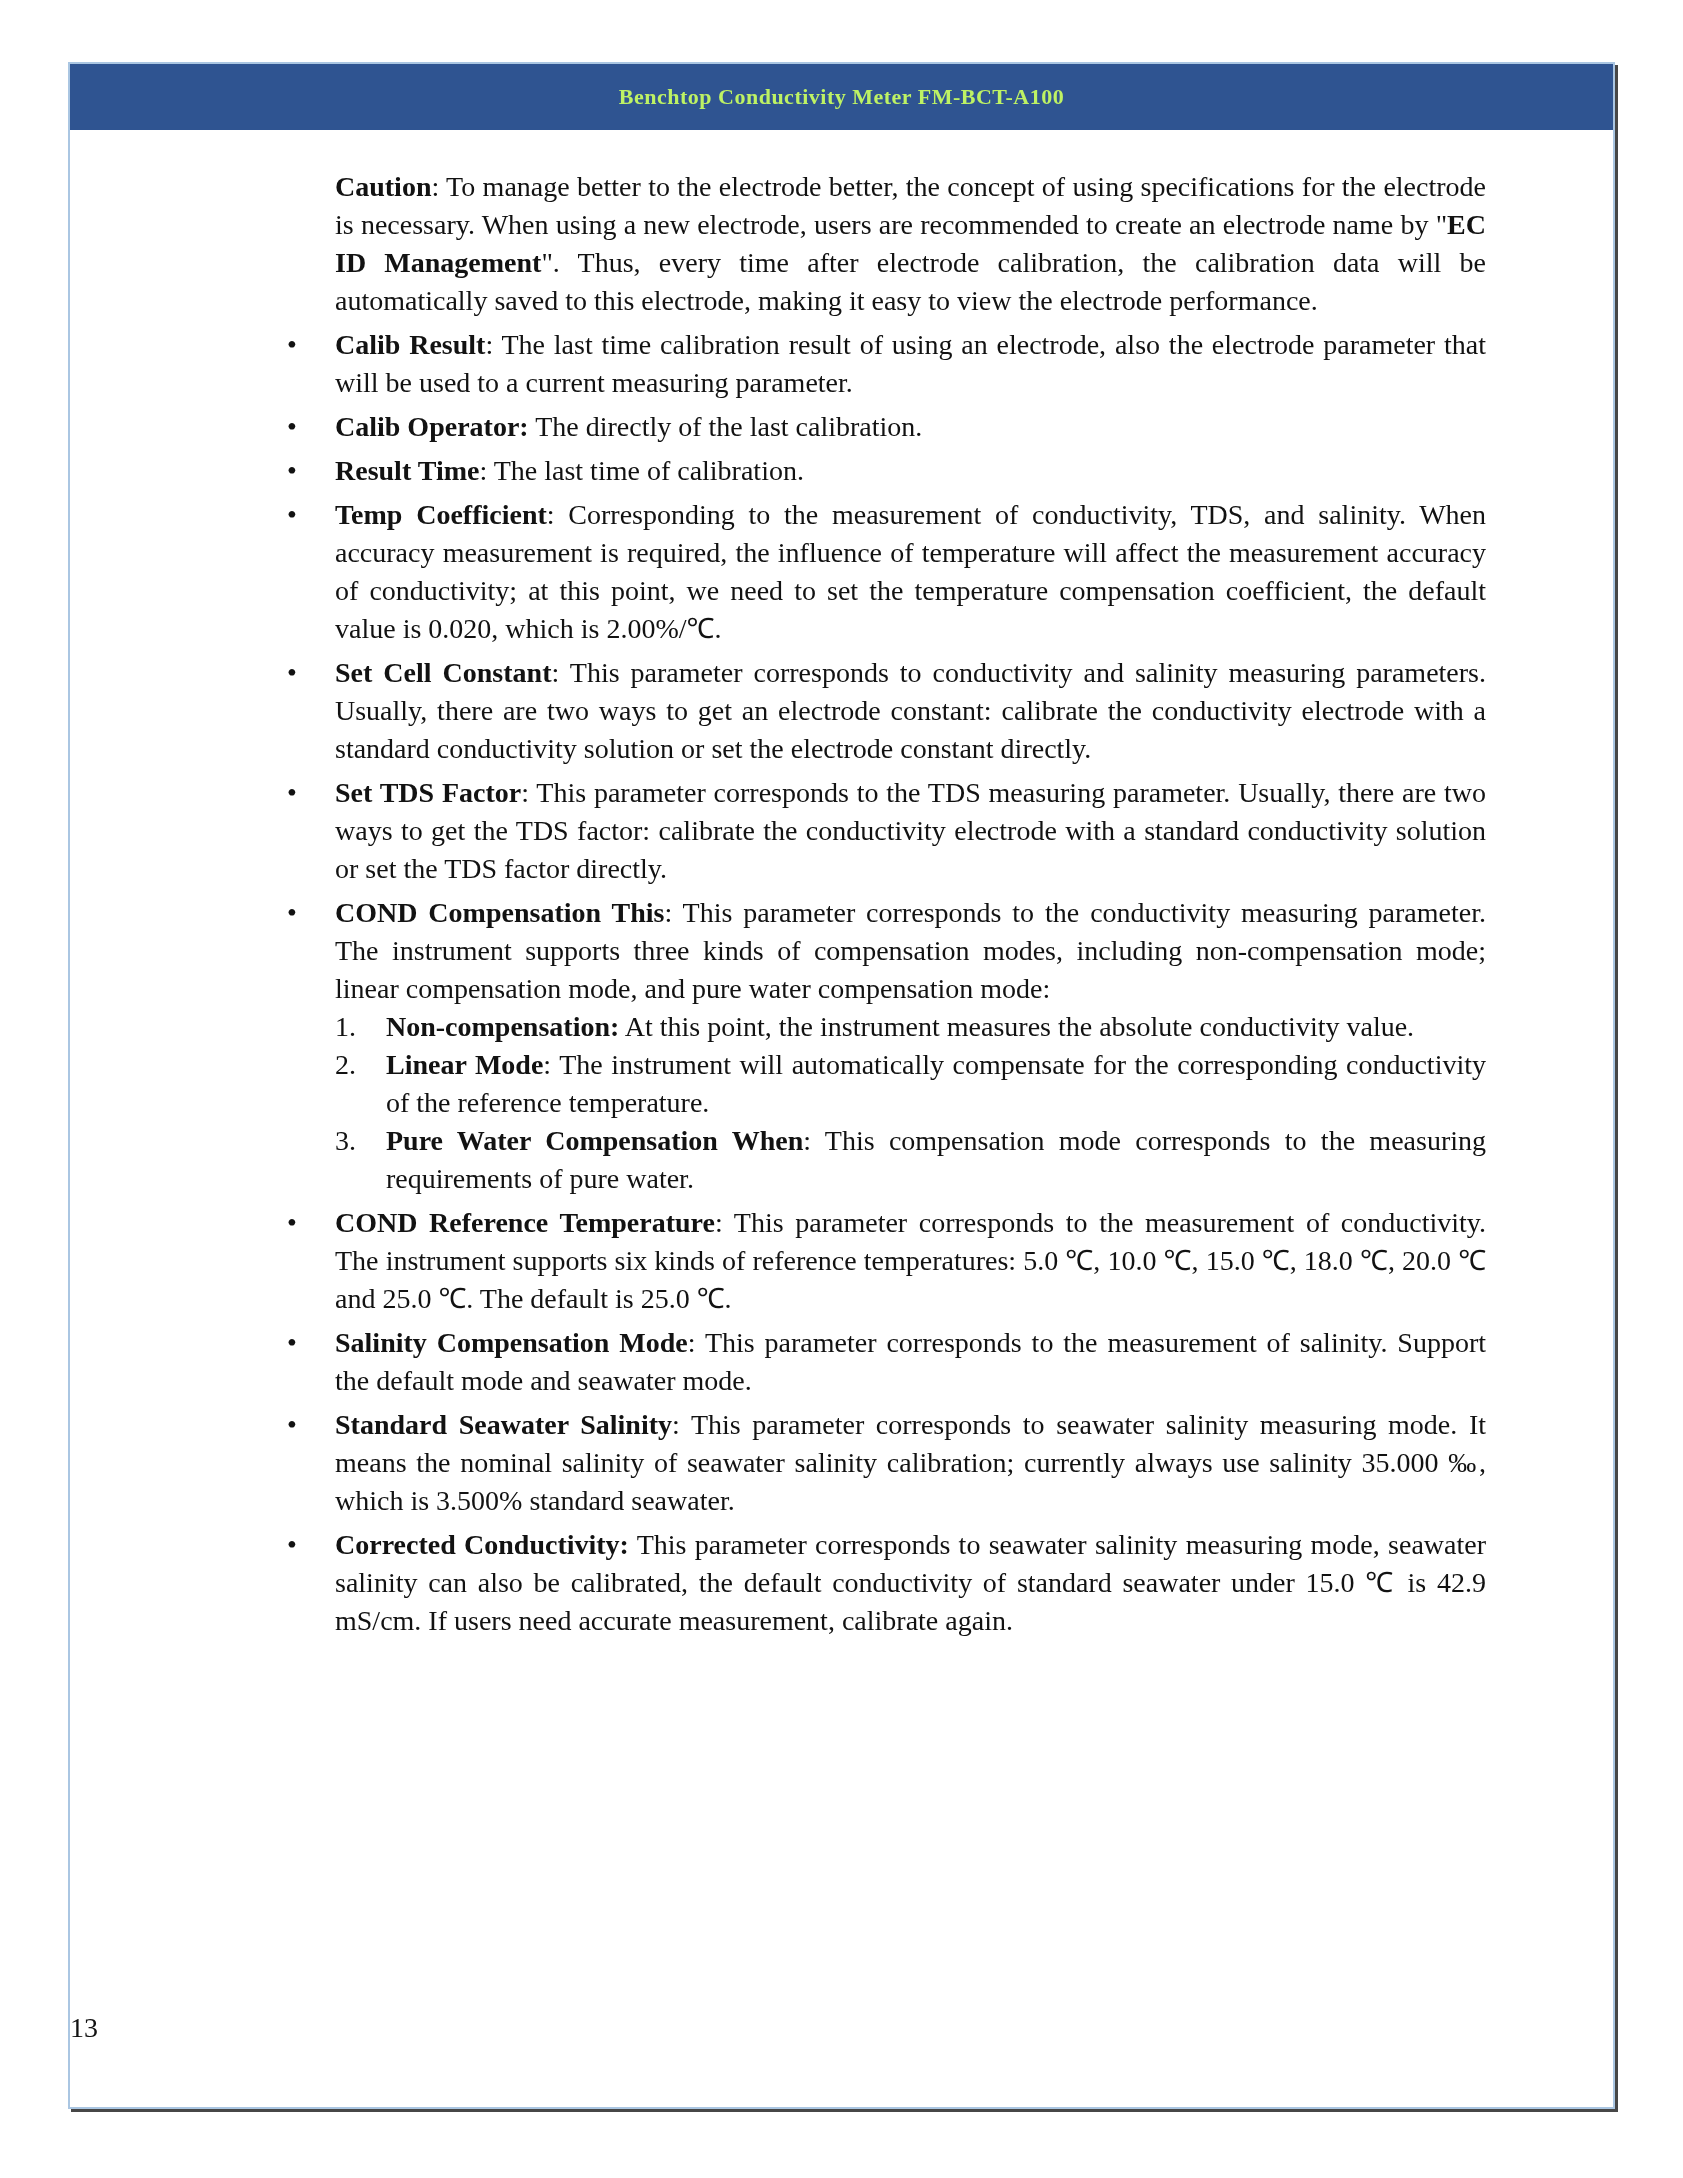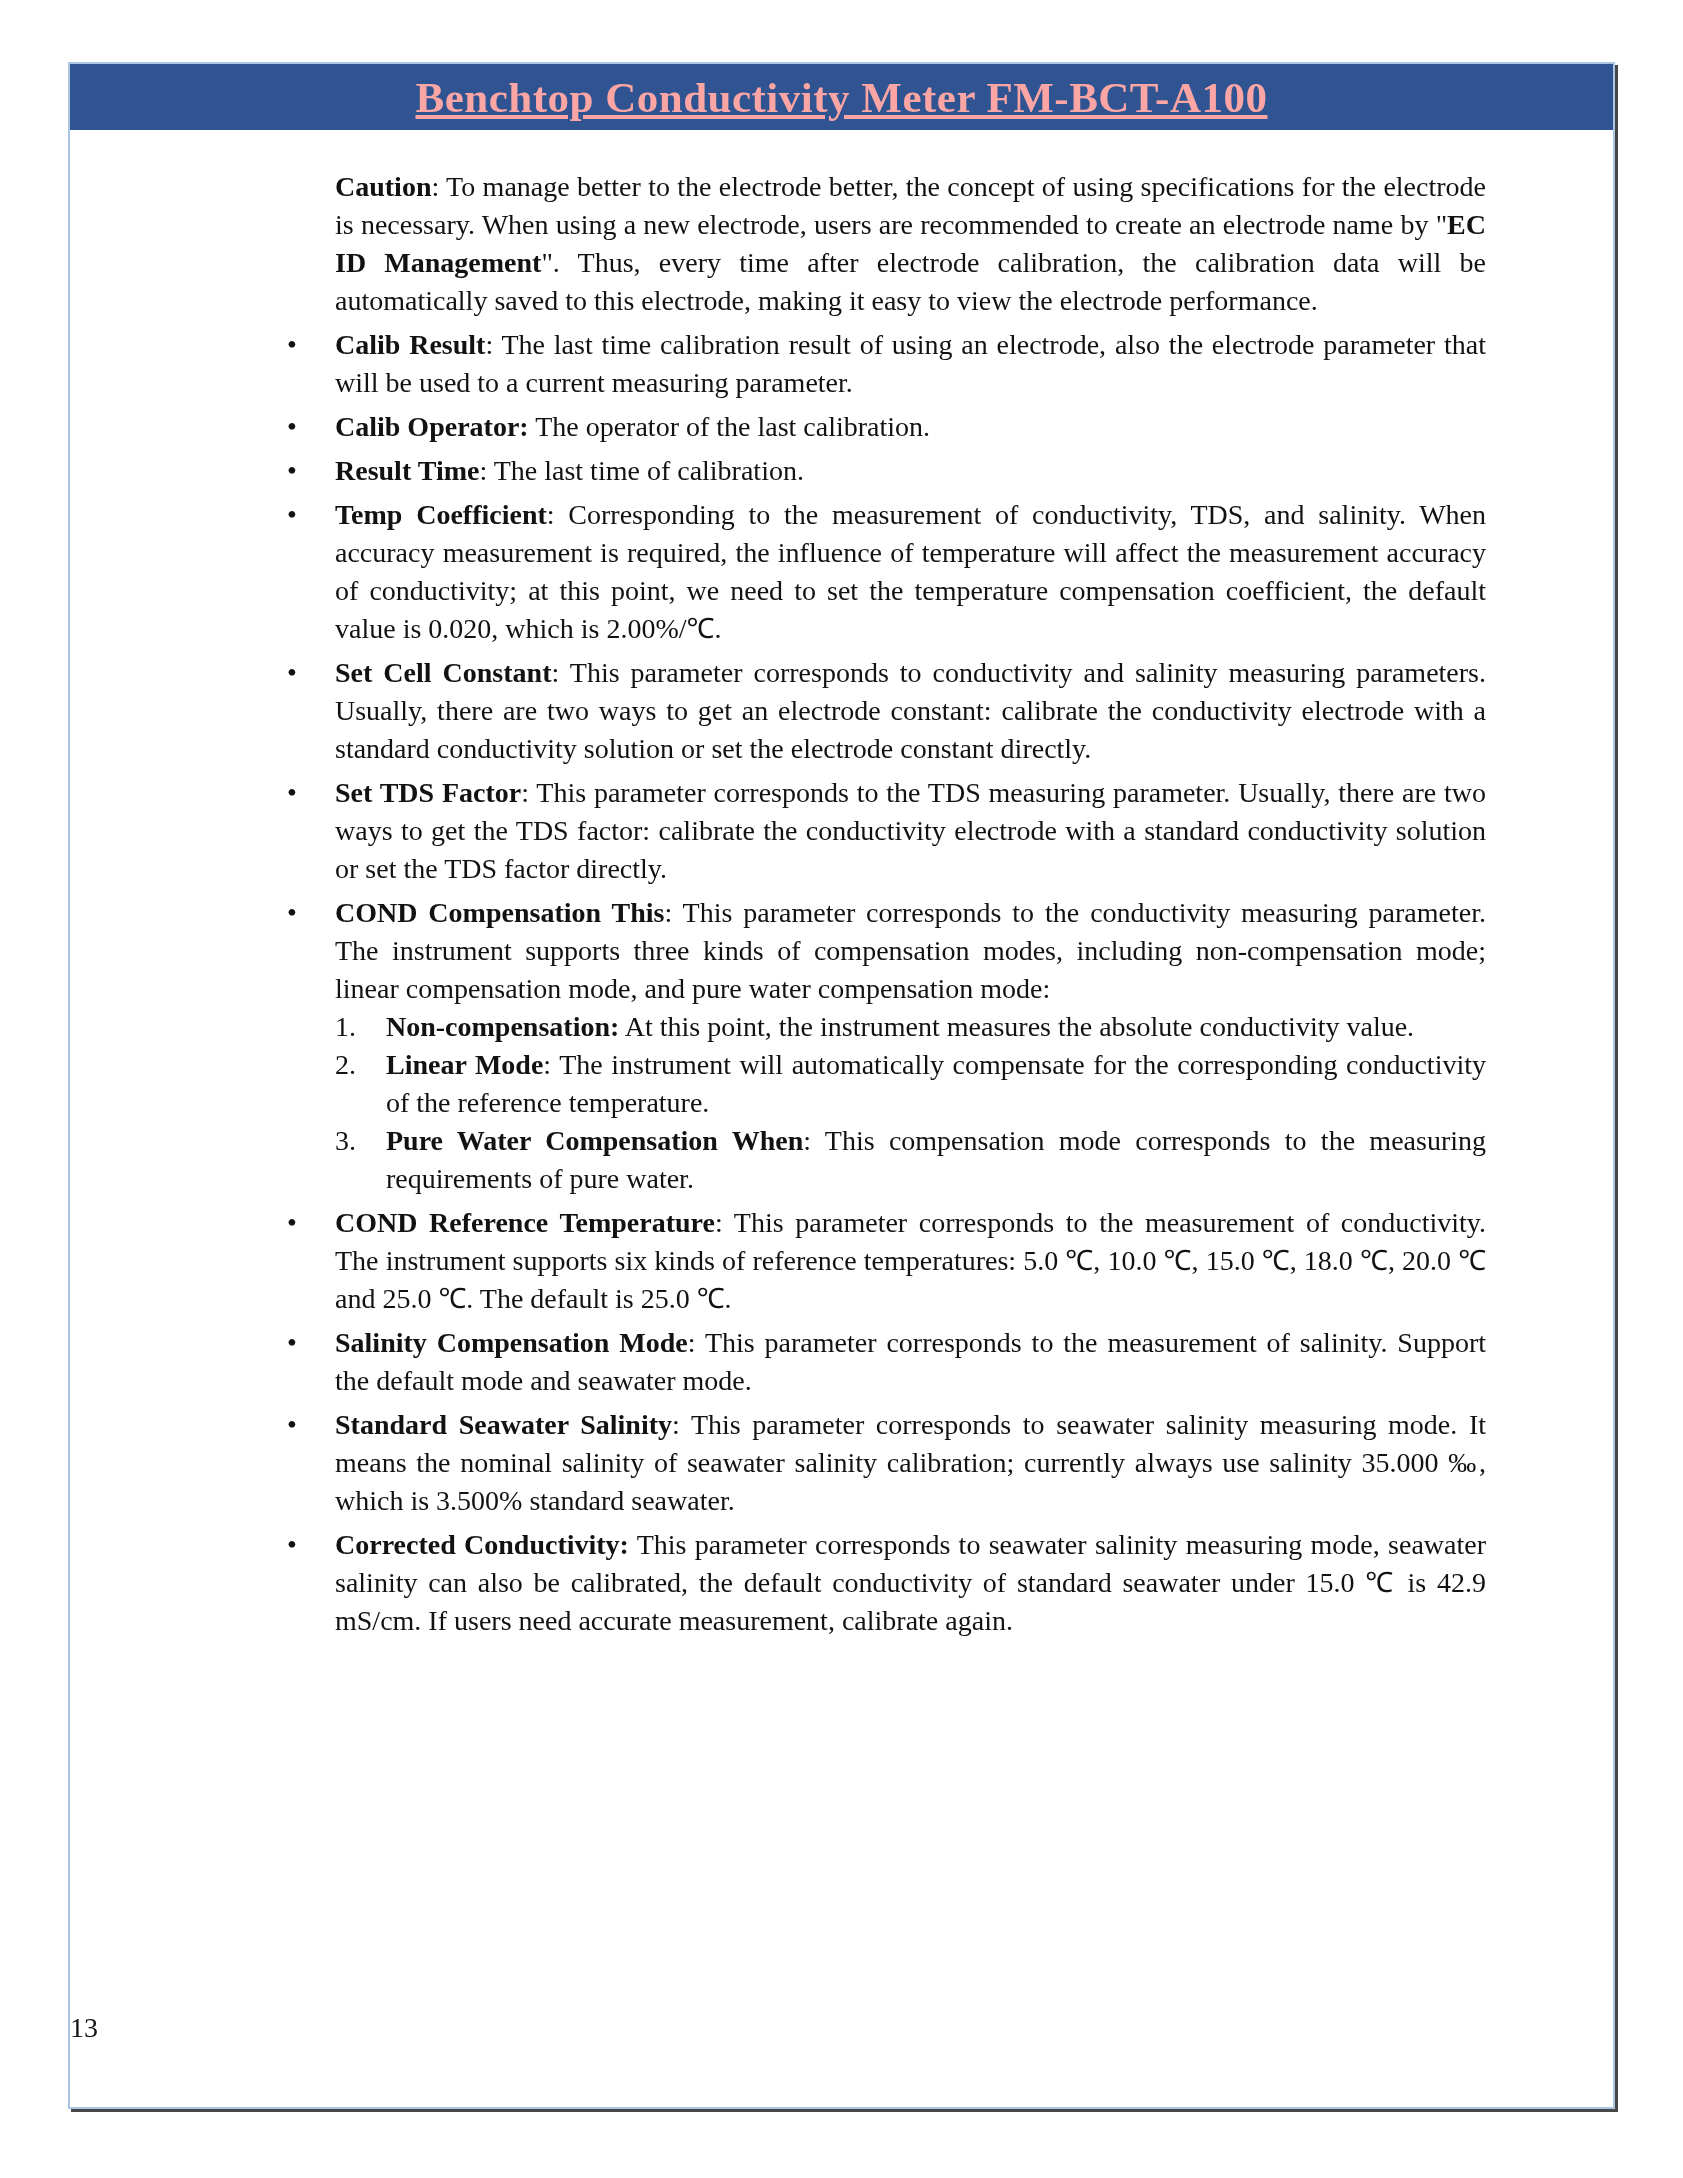--- a/index.html
+++ b/index.html
@@ -9,21 +9,21 @@
   }
   .page{
     position:absolute;left:68px;top:62px;width:1547px;height:2047px;
     background:#ffffff;border:2px solid #aac6e2;box-shadow:3px 3px 0 #474747;
     box-sizing:border-box;
   }
   .header-bar{
     height:66px;background:#2f5491;display:flex;align-items:center;justify-content:center;
   }
   .header-bar .title{
-    color:#fca5a5;font-weight:bold;font-size:43px;letter-spacing:0.5px;text-decoration:underline;
+    color:#bef264;font-weight:bold;font-size:22px;letter-spacing:0.5px;
   }
   .content{
     padding:38px 127px 0 217px;
     font-size:28px;line-height:38px;text-align:justify;
   }
   .para{margin:0 0 6px 48px;}
   .b{font-weight:bold;}
   .item{display:flex;margin:0 0 6px 0;}
   .item .marker{flex:0 0 48px;}
   .item .itembody{flex:1;text-align:justify;}
@@ -48,21 +48,21 @@
 
     <p class="para"><span class="b">Caution</span><span>: To manage better to the electrode better, the concept of using specifications for the electrode is necessary. When using a new electrode, users are recommended to create an electrode name by "</span><span class="b">EC ID Management</span><span>". Thus, every time after electrode calibration, the calibration data will be automatically saved to this electrode, making it easy to view the electrode performance.</span></p>
 
     <div class="item">
       <span class="marker">•</span>
       <span class="itembody"><span class="b">Calib Result</span><span>: The last time calibration result of using an electrode, also the electrode parameter that will be used to a current measuring parameter.</span></span>
     </div>
 
     <div class="item">
       <span class="marker">•</span>
-      <span class="itembody"><span class="b">Calib Operator:</span><span> The operator of the last calibration.</span></span>
+      <span class="itembody"><span class="b">Calib Operator:</span><span> The directly of the last calibration.</span></span>
     </div>
 
     <div class="item">
       <span class="marker">•</span>
       <span class="itembody"><span class="b">Result Time</span><span>: The last time of calibration.</span></span>
     </div>
 
     <div class="item">
       <span class="marker">•</span>
       <span class="itembody"><span class="b">Temp Coefficient</span><span>: Corresponding to the measurement of conductivity, TDS, and salinity. When accuracy measurement is required, the influence of temperature will affect the measurement accuracy of conductivity; at this point, we need to set the temperature compensation coefficient, the default value is 0.020, which is 2.00%/℃.</span></span>

